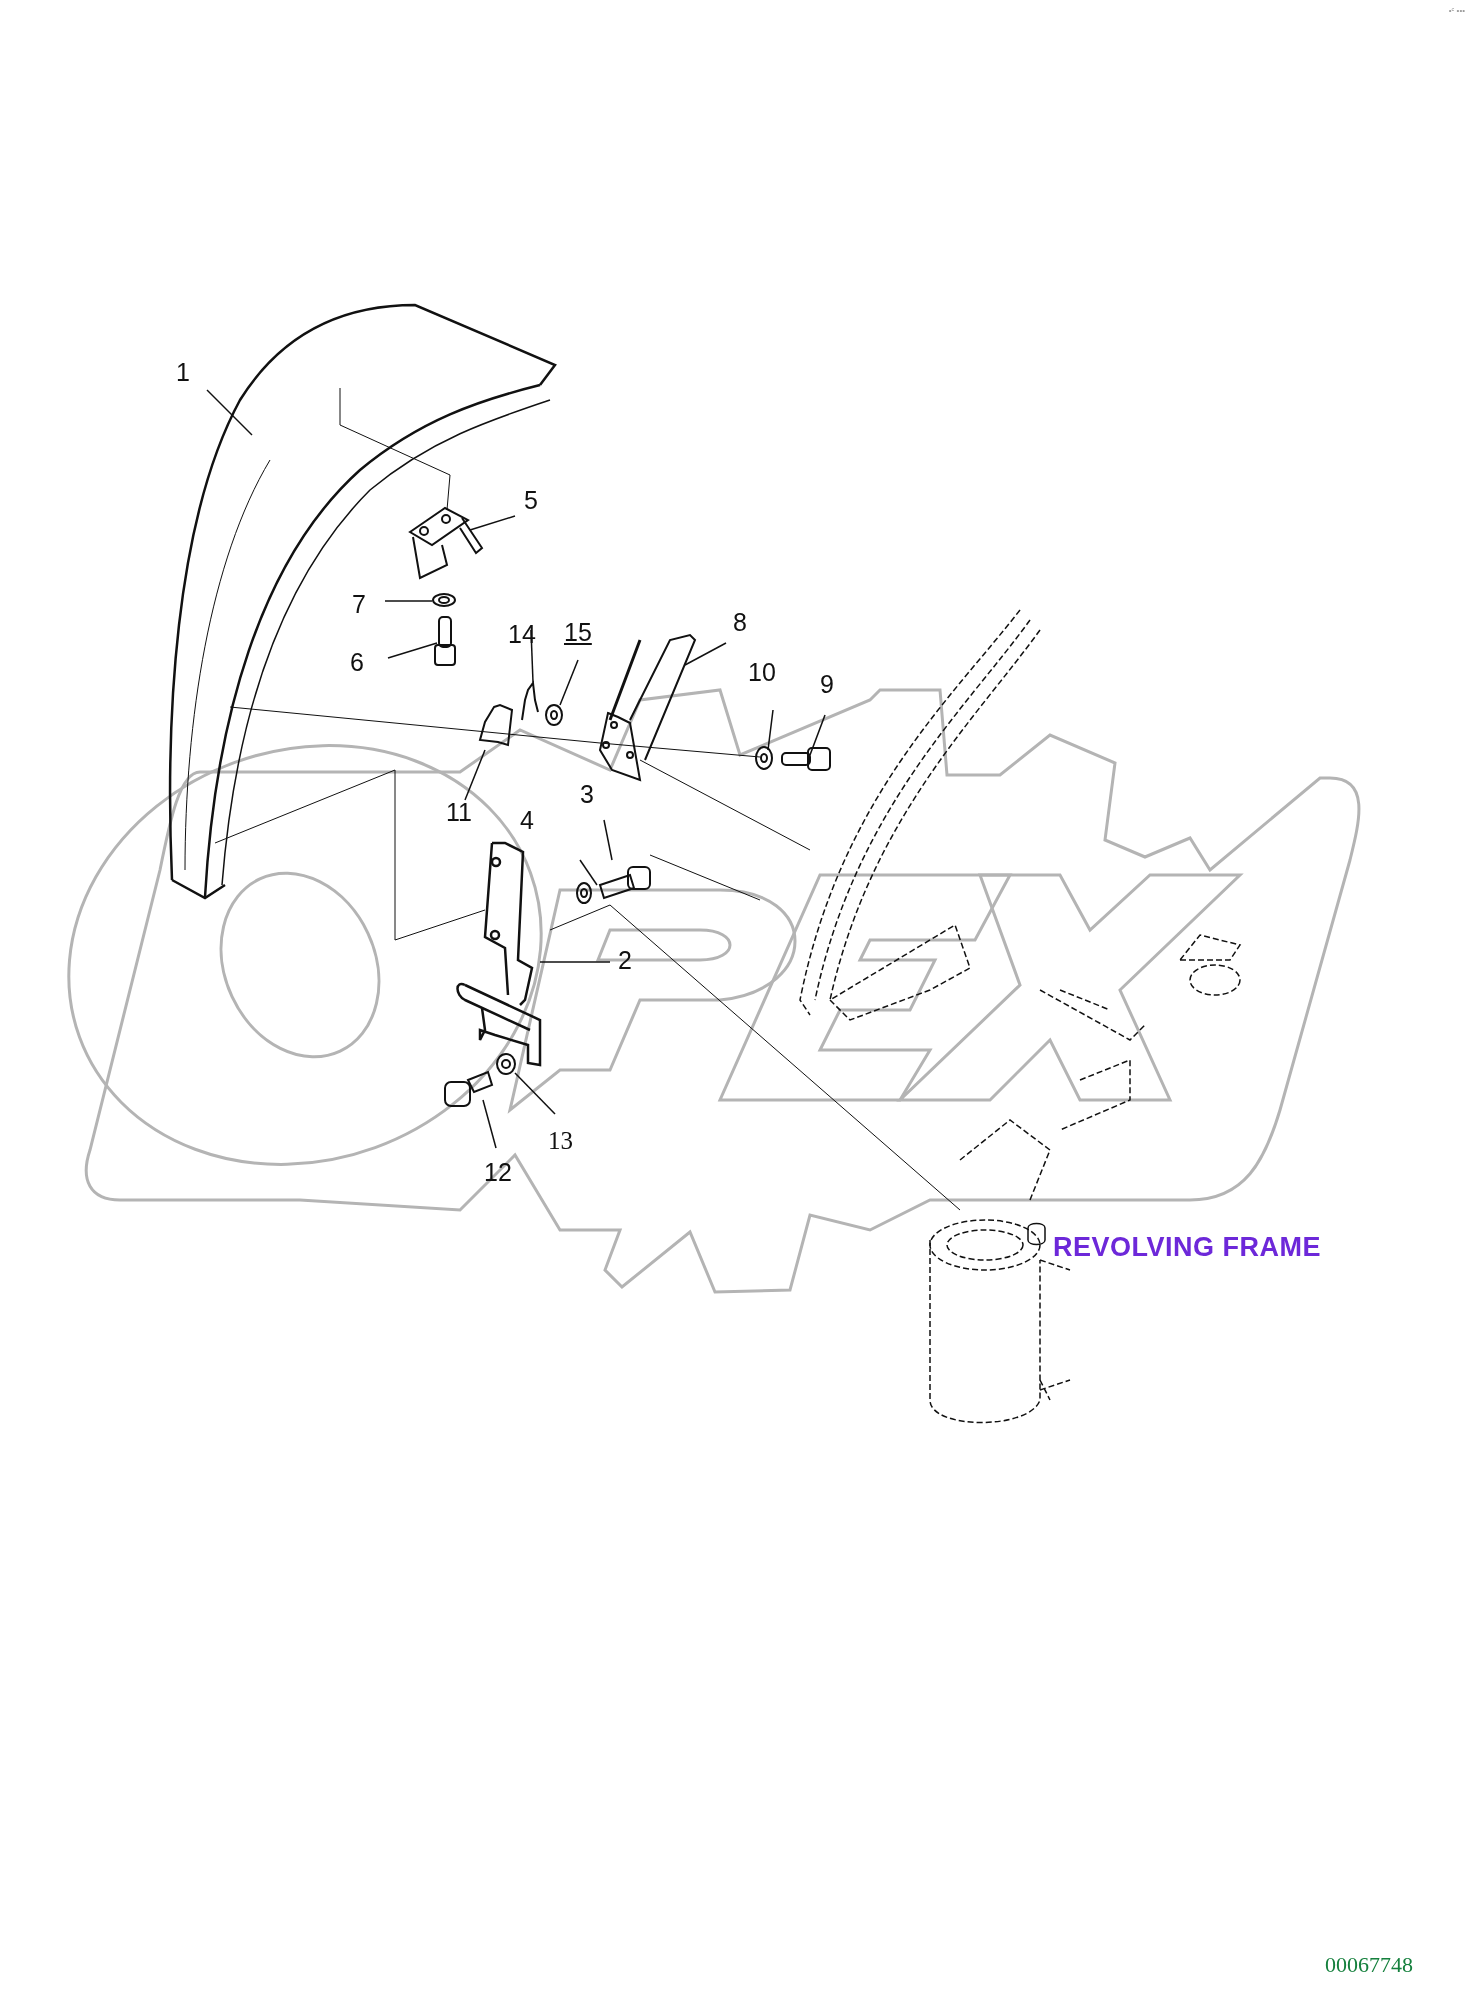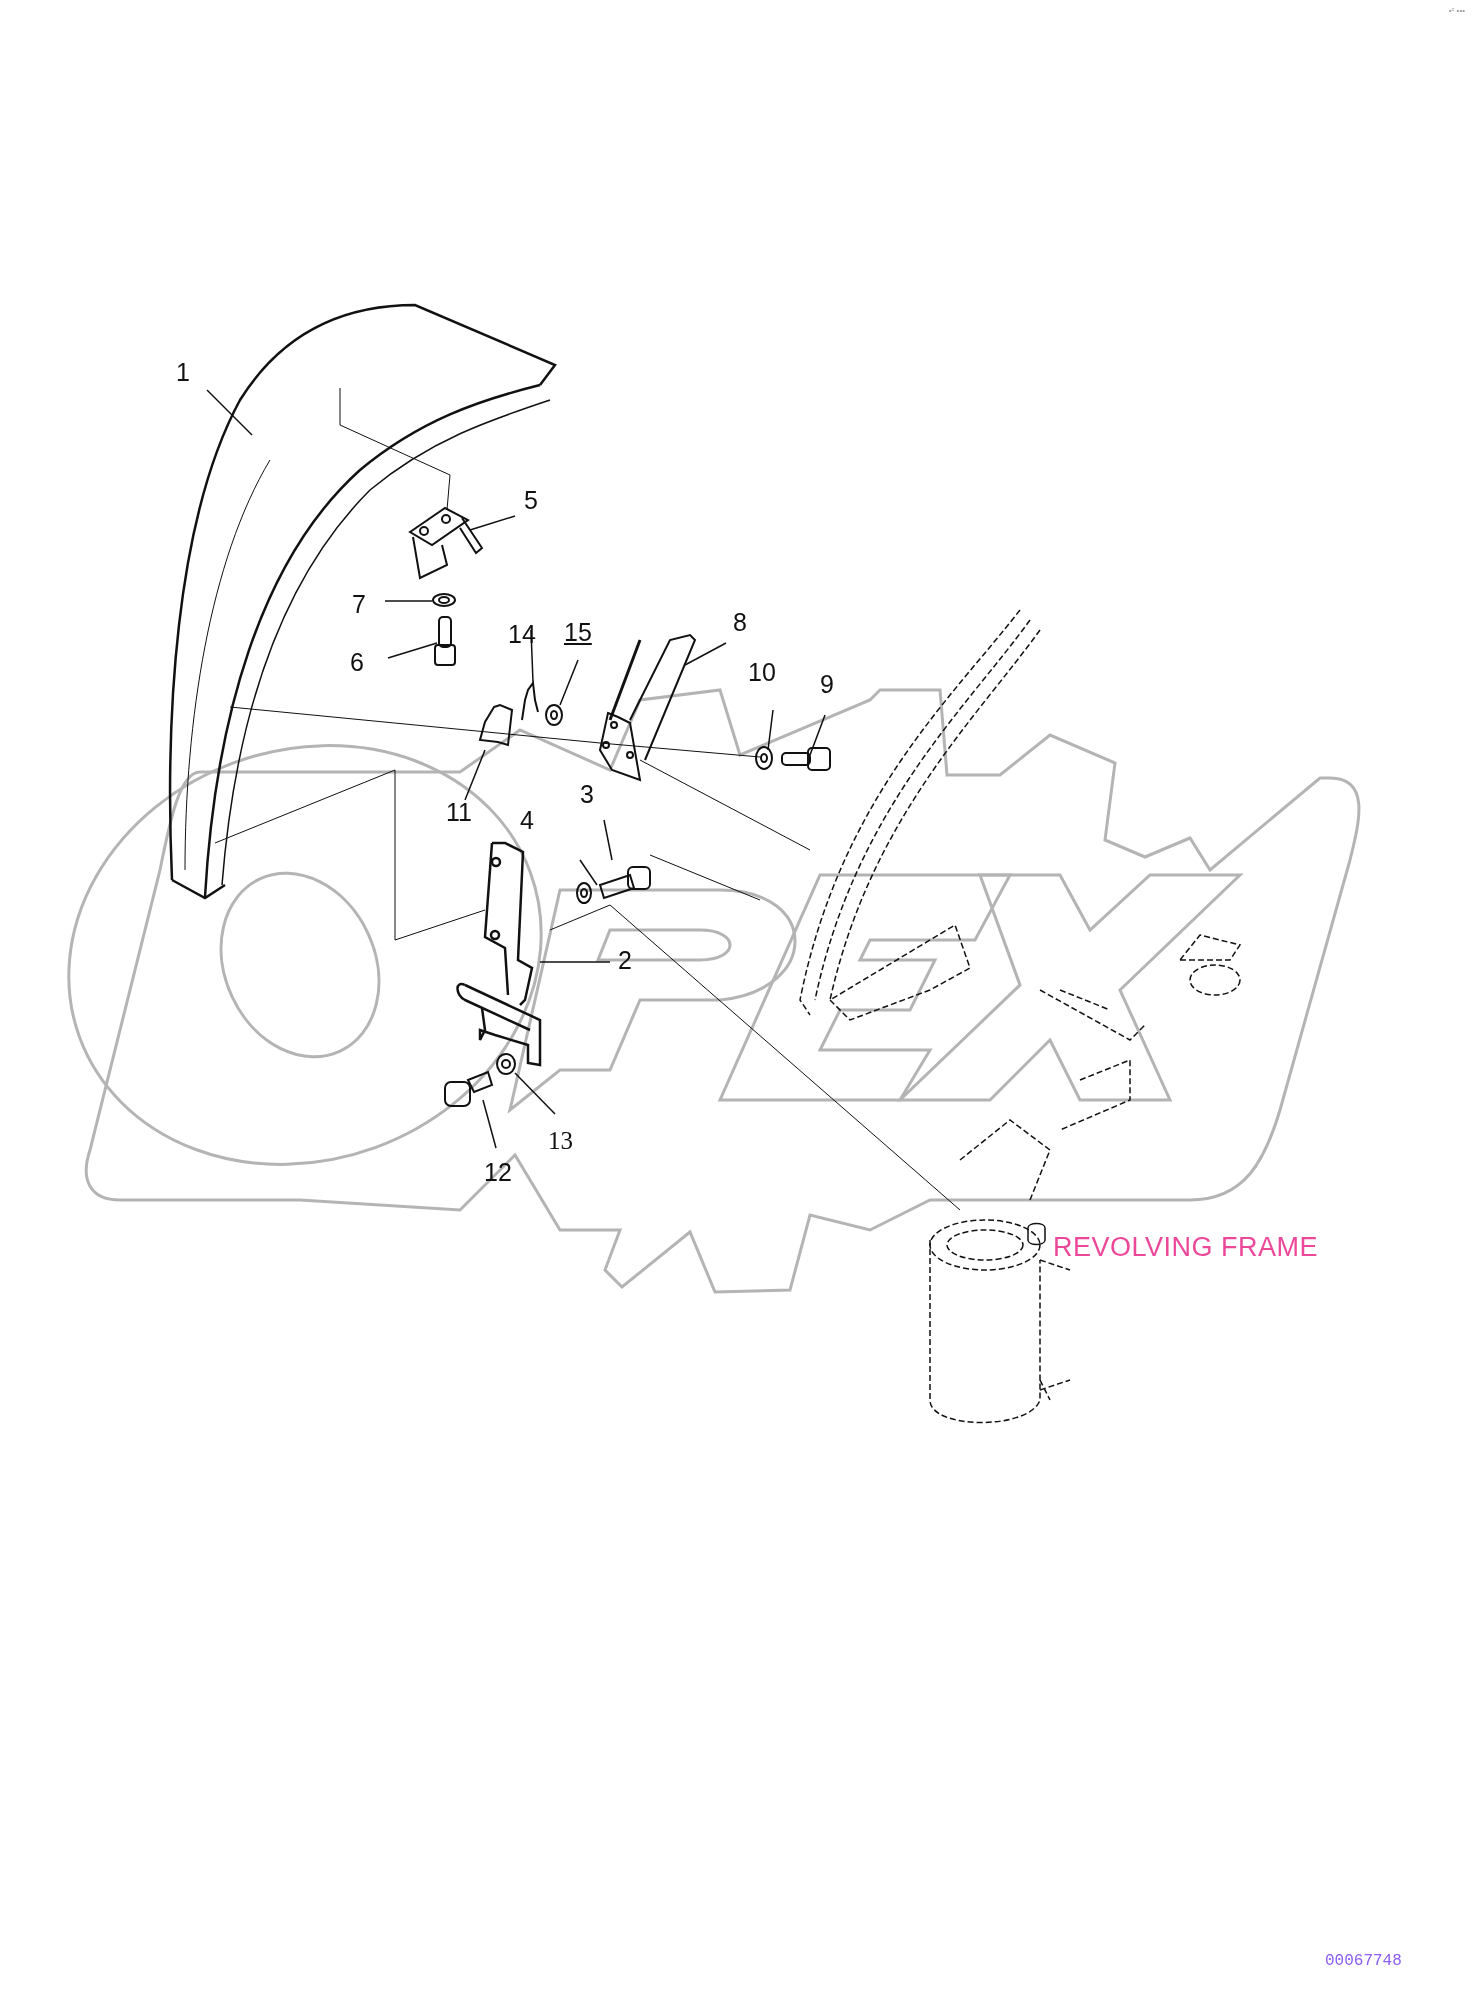--- a/index.html
+++ b/index.html
@@ -1,20 +1,20 @@
 <!DOCTYPE html>
 <html><head>
 <meta charset="utf-8">
 <style>
   html, body { margin: 0; padding: 0; background: #ffffff; }
   body { width: 1477px; height: 2008px; position: relative; overflow: hidden; font-family: "Liberation Sans", sans-serif; }
   #canvas { position: absolute; left: 0; top: 0; width: 1477px; height: 2008px; }
   .callout { position: absolute; font-family: "Liberation Sans", sans-serif; font-size: 25px; color: #111; line-height: 1; }
-  .frame-label { position: absolute; font-family: "Liberation Sans", sans-serif; font-weight: normal; font-size: 27px; color: #ec4899; letter-spacing: 0.5px; }
-  .doc-id { position: absolute; font-family: Liberation Mono, monospace; font-size: 16px; color: #8b5cf6; }
+  .frame-label { position: absolute; font-family: "Liberation Sans", sans-serif; font-weight: bold; font-size: 27px; color: #6d28d9; letter-spacing: 0.5px; }
+  .doc-id { position: absolute; font-family: Liberation Serif, serif; font-size: 22px; color: #15803d; }
   .corner-mark { position: absolute; right: 12px; top: 6px; font-size: 8px; color: #999; font-family: "Liberation Sans", sans-serif; }
 </style>
 </head>
 <body>
 
 <div id="canvas">
   <svg width="1477" height="2008" viewBox="0 0 1477 2008" xmlns="http://www.w3.org/2000/svg" style="position:absolute;left:0;top:0;">
 
     <g fill="none" stroke="#b4b4b4" stroke-width="3">
       <path d="M 200 772 L 460 772 L 520 730 L 610 770 L 640 700 L 720 690 L 740 755 L 870 700 L 880 690 L 940 690 L 947 775 L 1000 775 L 1050 735 L 1115 763 L 1105 840 L 1145 857 L 1190 838 L 1210 870 L 1320 778 L 1330 778 C 1370 778 1360 820 1350 860 L 1280 1110 C 1265 1160 1245 1200 1190 1200 L 930 1200 L 870 1230 L 810 1215 L 790 1290 L 715 1292 L 690 1232 L 622 1287 L 605 1270 L 620 1230 L 560 1230 L 515 1155 L 460 1210 L 300 1200 L 120 1200 C 90 1200 80 1180 90 1150 L 160 870 C 170 820 180 772 200 772 Z"></path>

